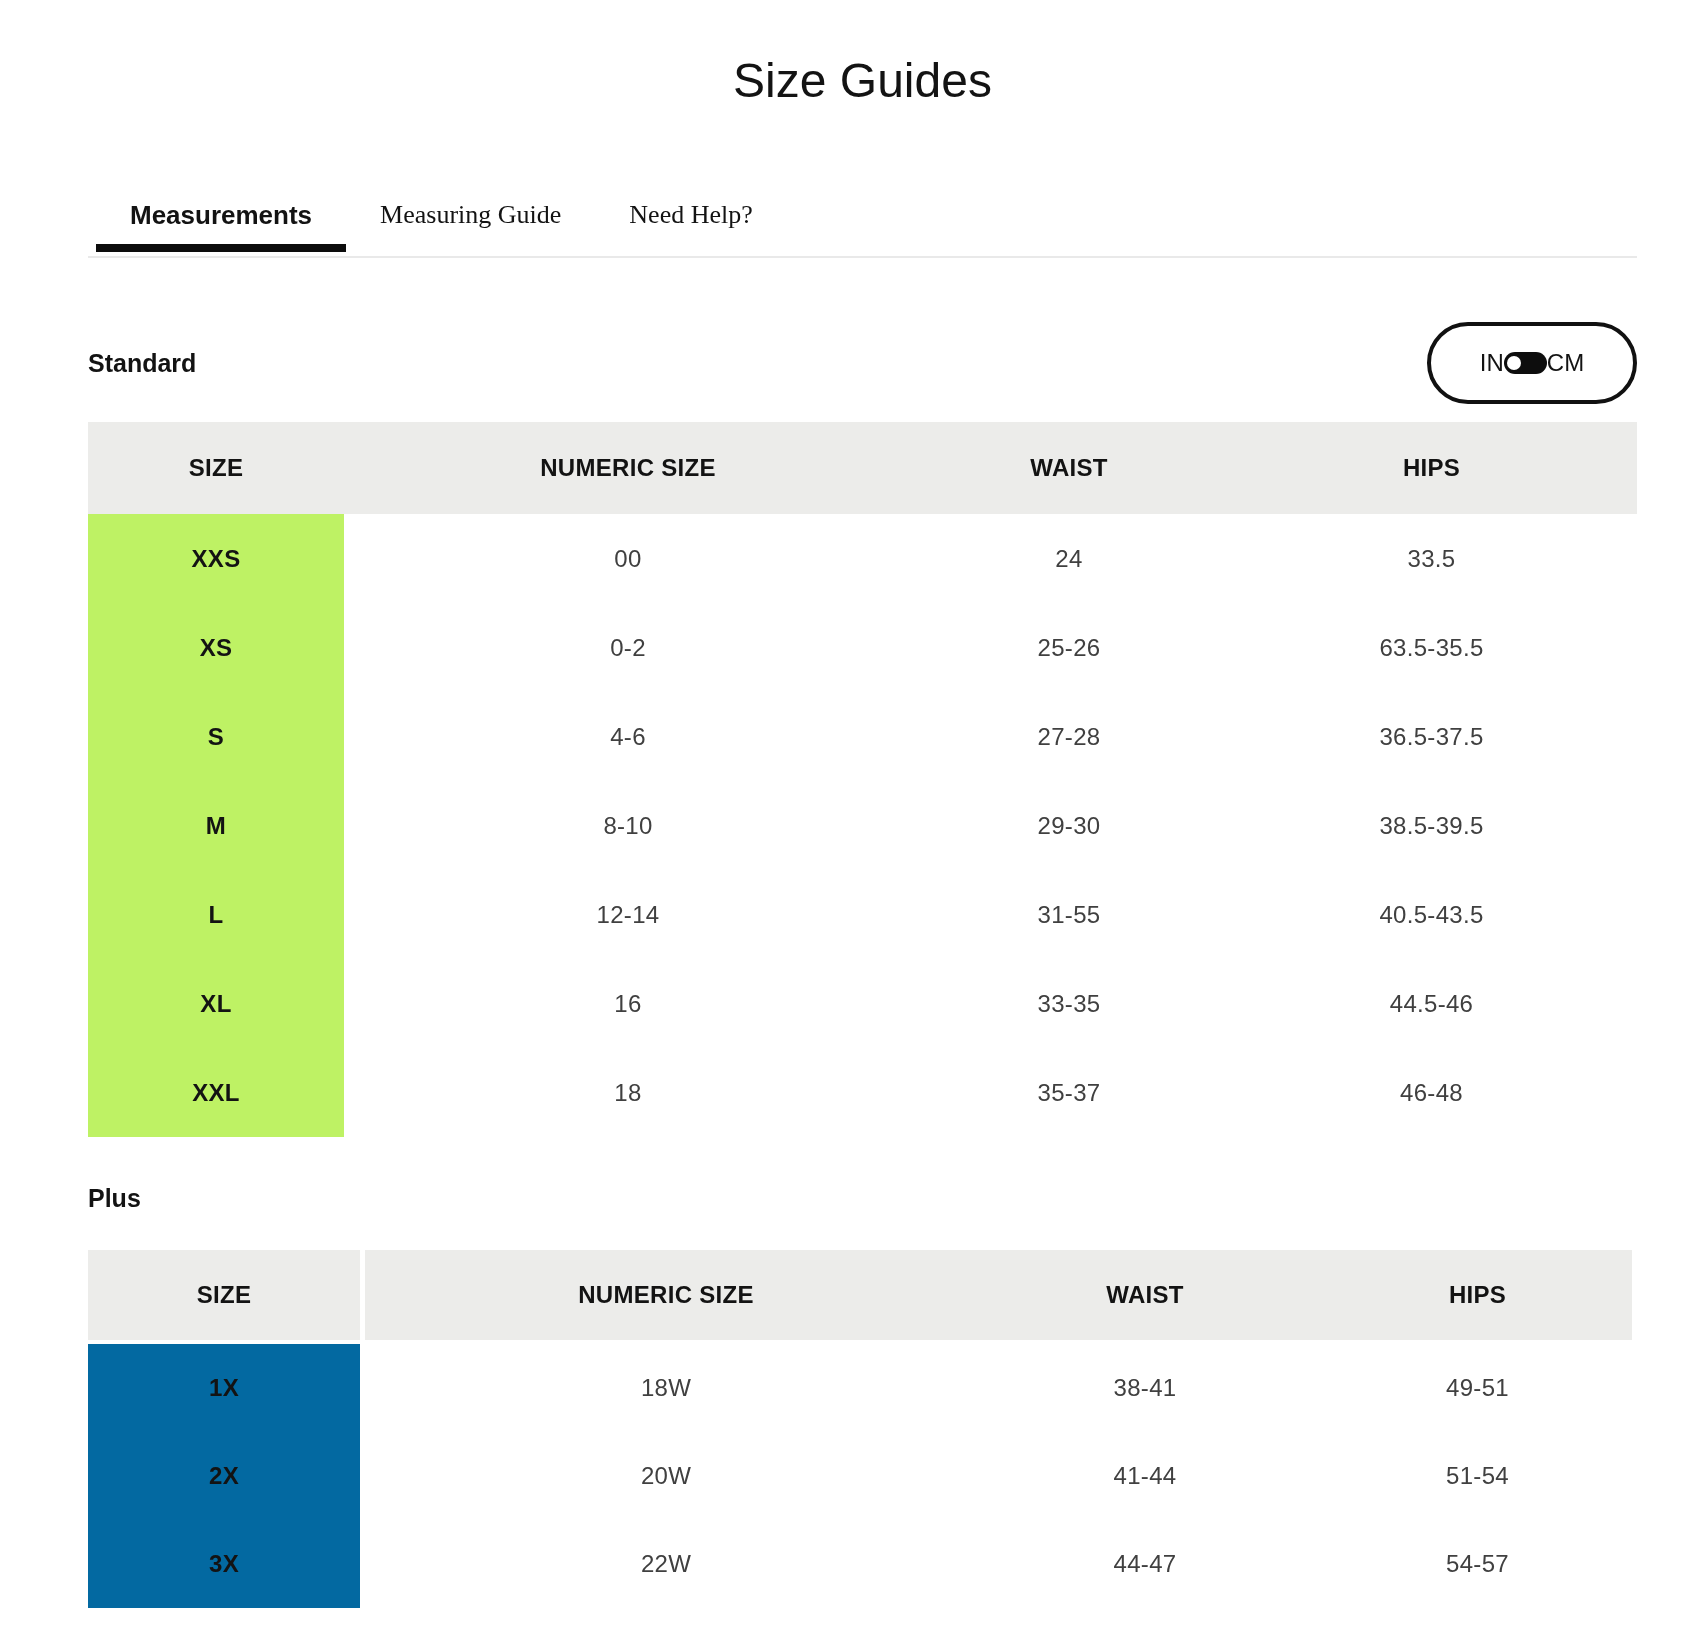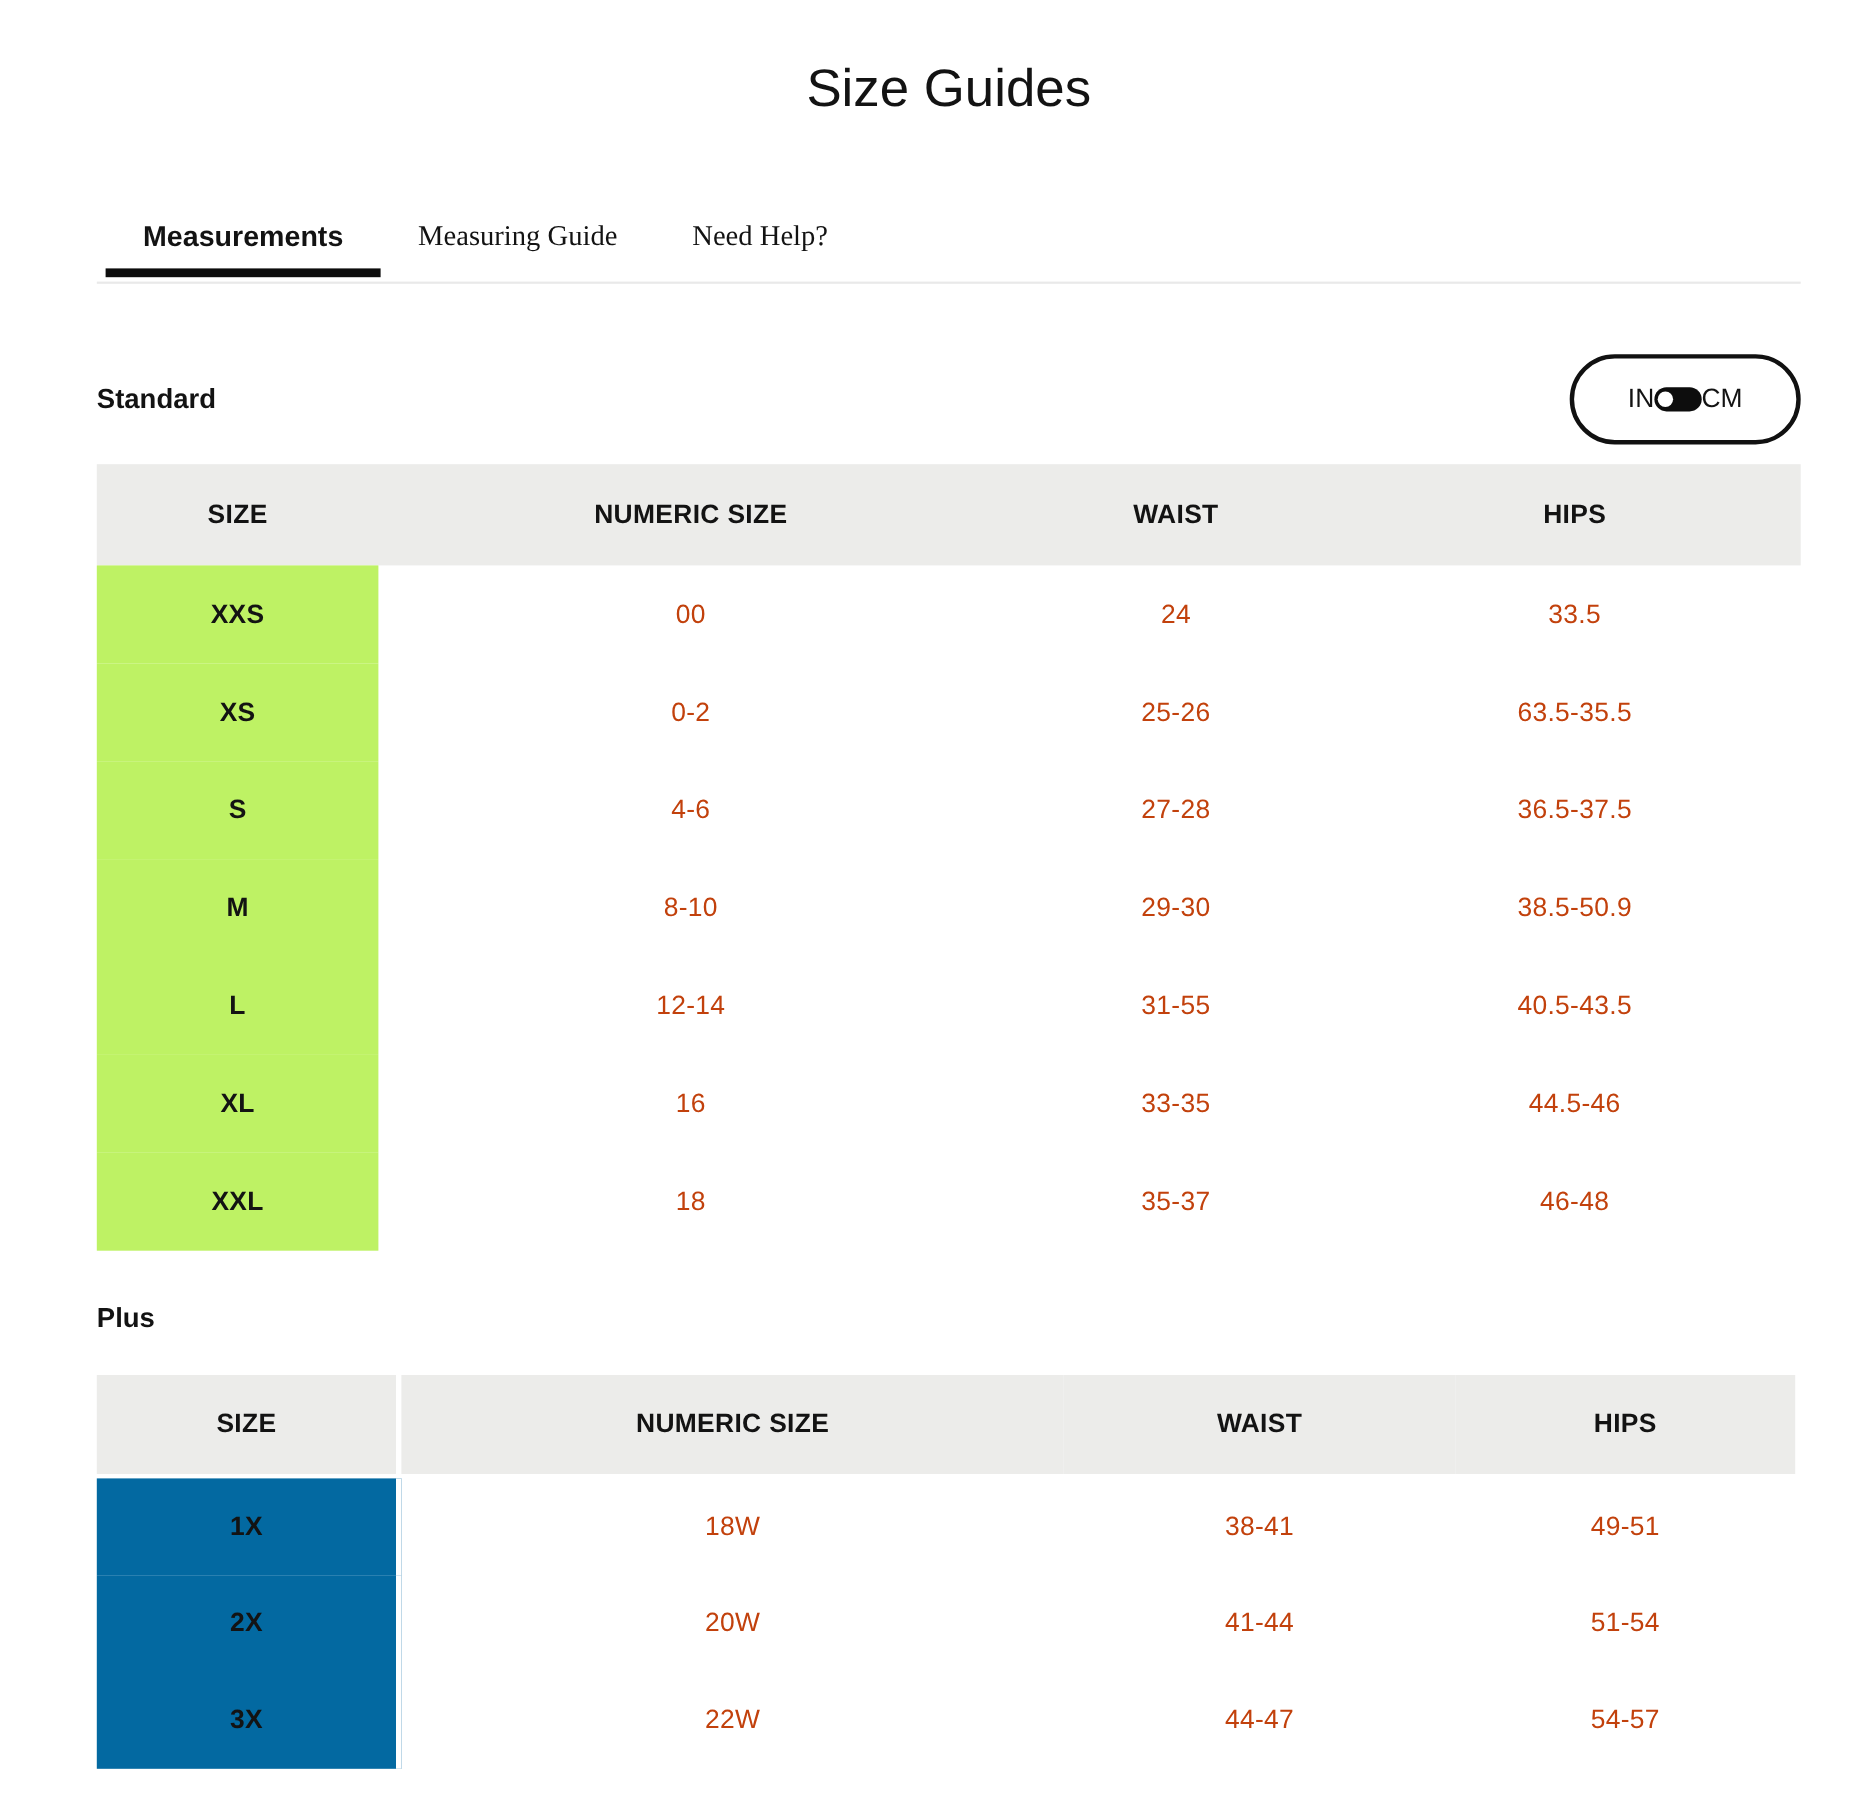--- a/index.html
+++ b/index.html
@@ -32,21 +32,21 @@
     border-radius:11px;}
   .knob{position:absolute;left:3px;top:4px;width:14px;height:14px;border-radius:50%;
     background:#fff;}
 
   
   .tbl{margin-top:18px;}
   .thead{display:grid;background:#ececea;height:92px;align-items:center;}
   .hcell{text-align:center;font-size:24px;font-weight:700;letter-spacing:0.3px;color:#131313;}
   .tbody{display:block;}
   .trow{display:grid;height:89px;align-items:center;}
-  .tcell{text-align:center;font-size:24px;color:#c2410c;letter-spacing:0.3px;}
+  .tcell{text-align:center;font-size:24px;color:#404040;letter-spacing:0.3px;}
   .tcell.first{font-weight:700;color:#131313;align-self:stretch;display:flex;
     align-items:center;justify-content:center;}
 
   
   .tbl-standard .thead,
   .tbl-standard .trow{grid-template-columns:256px 568px 314px 411px;}
   .tbl-standard .tcell.first{background:#bef264;}
 
   
   .tbl-plus .thead{height:90px;background:transparent;}
@@ -106,21 +106,21 @@
         <div class="trow">
           <div class="tcell first">S</div>
           <div class="tcell">4-6</div>
           <div class="tcell">27-28</div>
           <div class="tcell">36.5-37.5</div>
         </div>
         <div class="trow">
           <div class="tcell first">M</div>
           <div class="tcell">8-10</div>
           <div class="tcell">29-30</div>
-          <div class="tcell">38.5-50.9</div>
+          <div class="tcell">38.5-39.5</div>
         </div>
         <div class="trow">
           <div class="tcell first">L</div>
           <div class="tcell">12-14</div>
           <div class="tcell">31-55</div>
           <div class="tcell">40.5-43.5</div>
         </div>
         <div class="trow">
           <div class="tcell first">XL</div>
           <div class="tcell">16</div>

